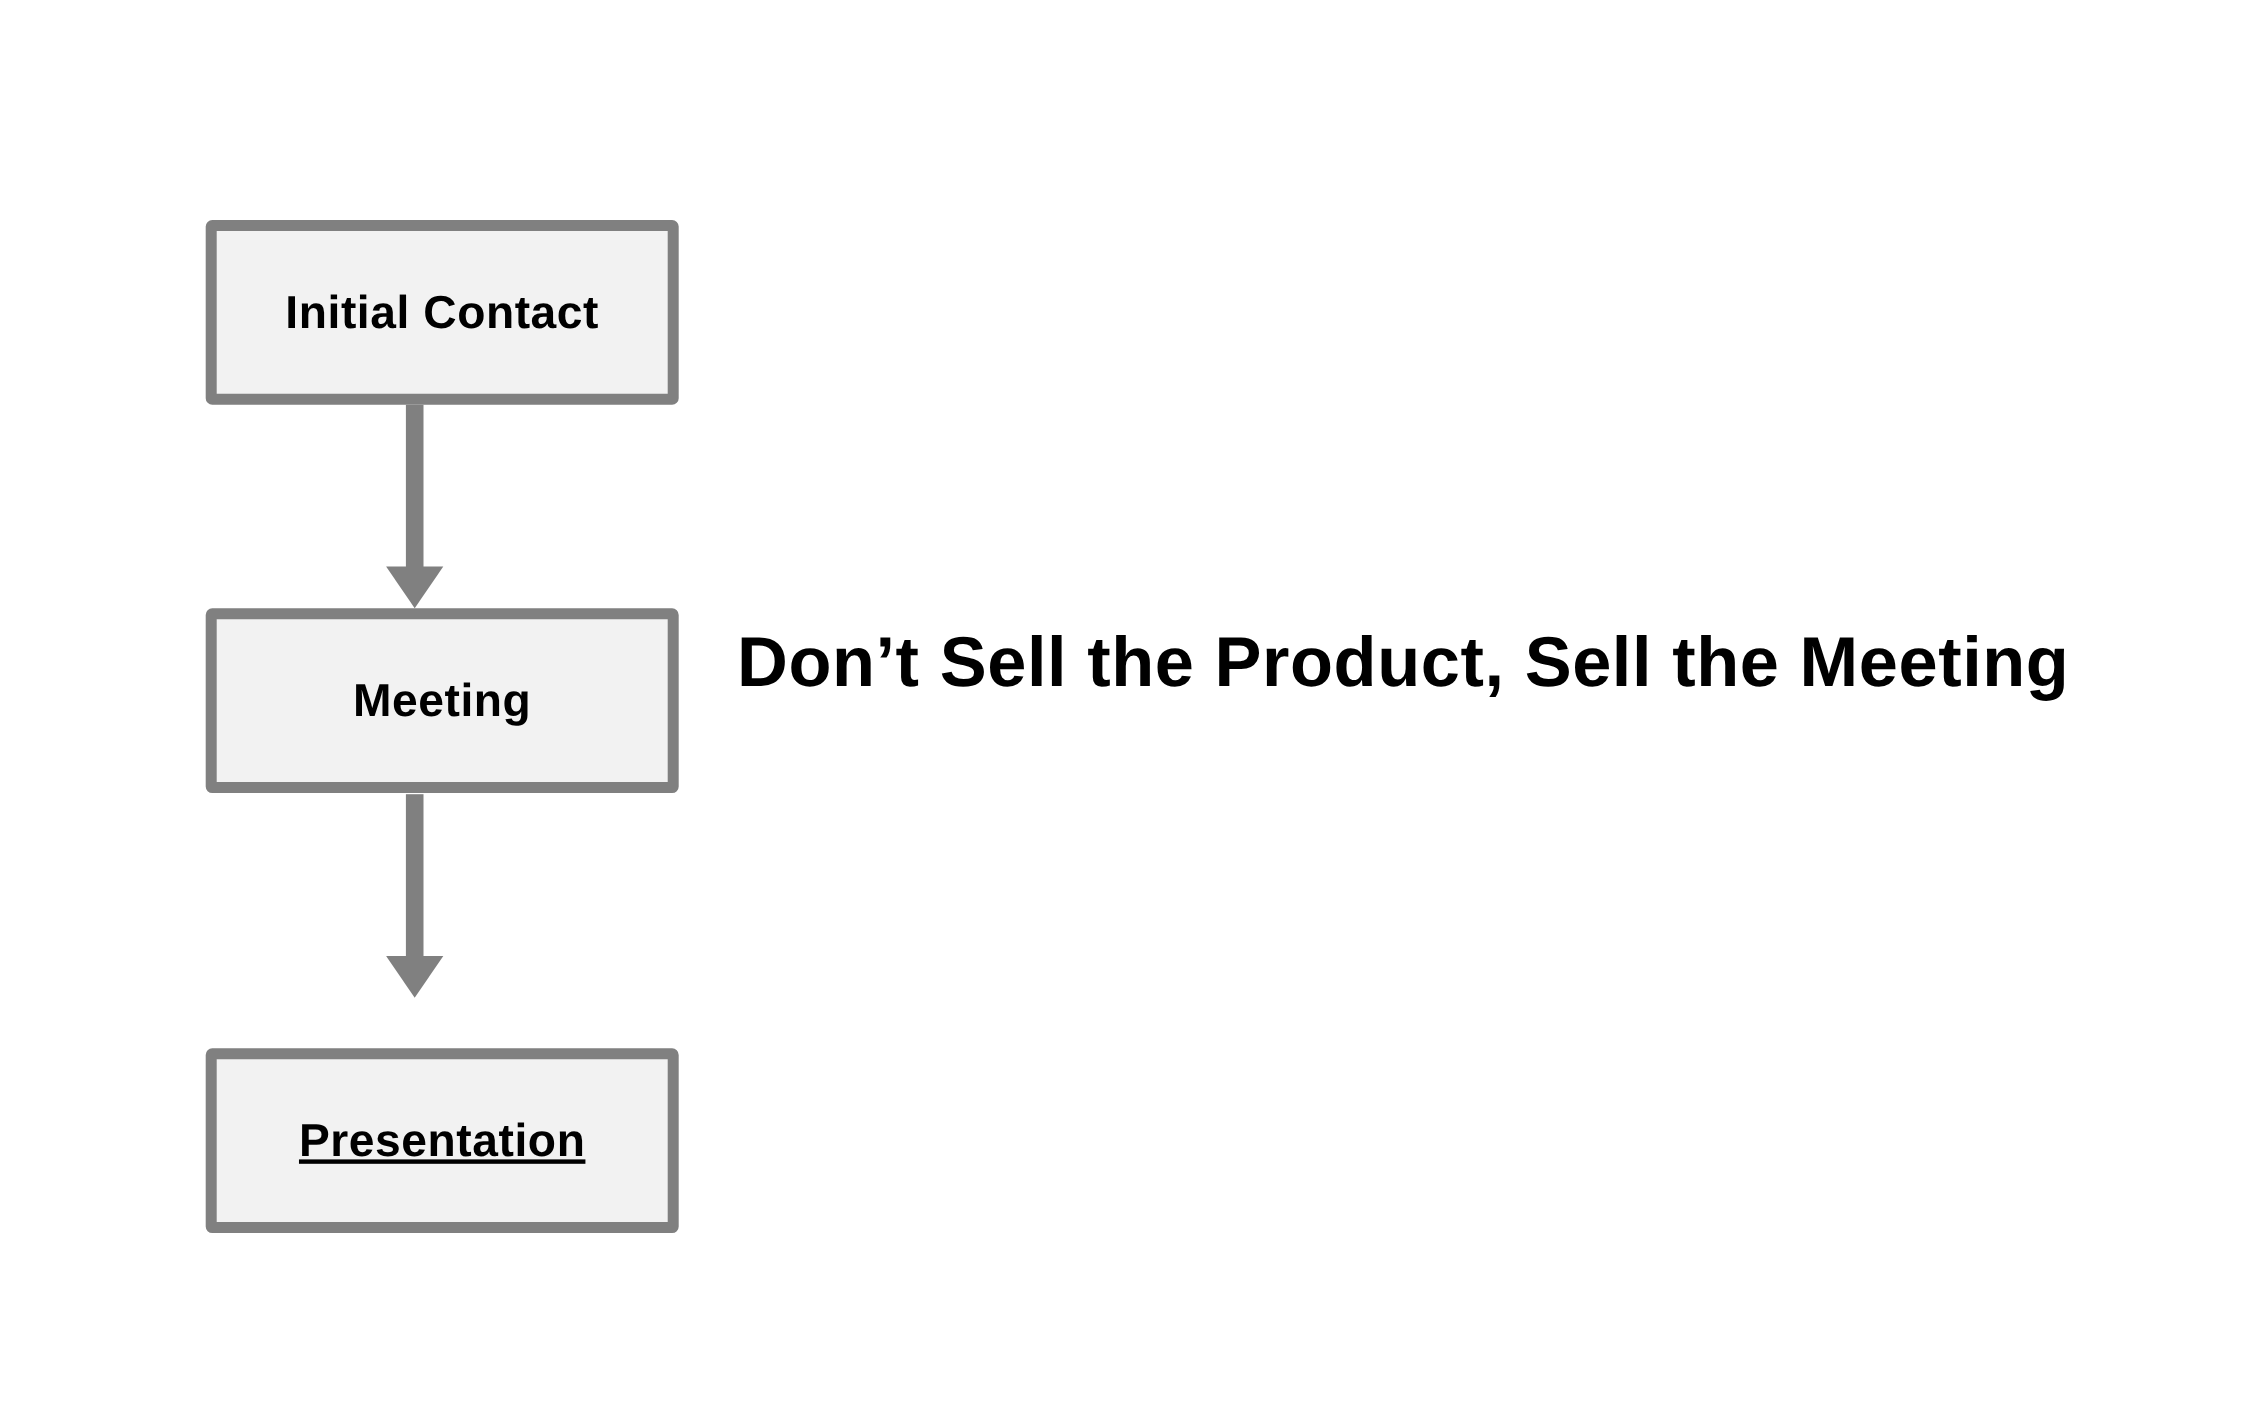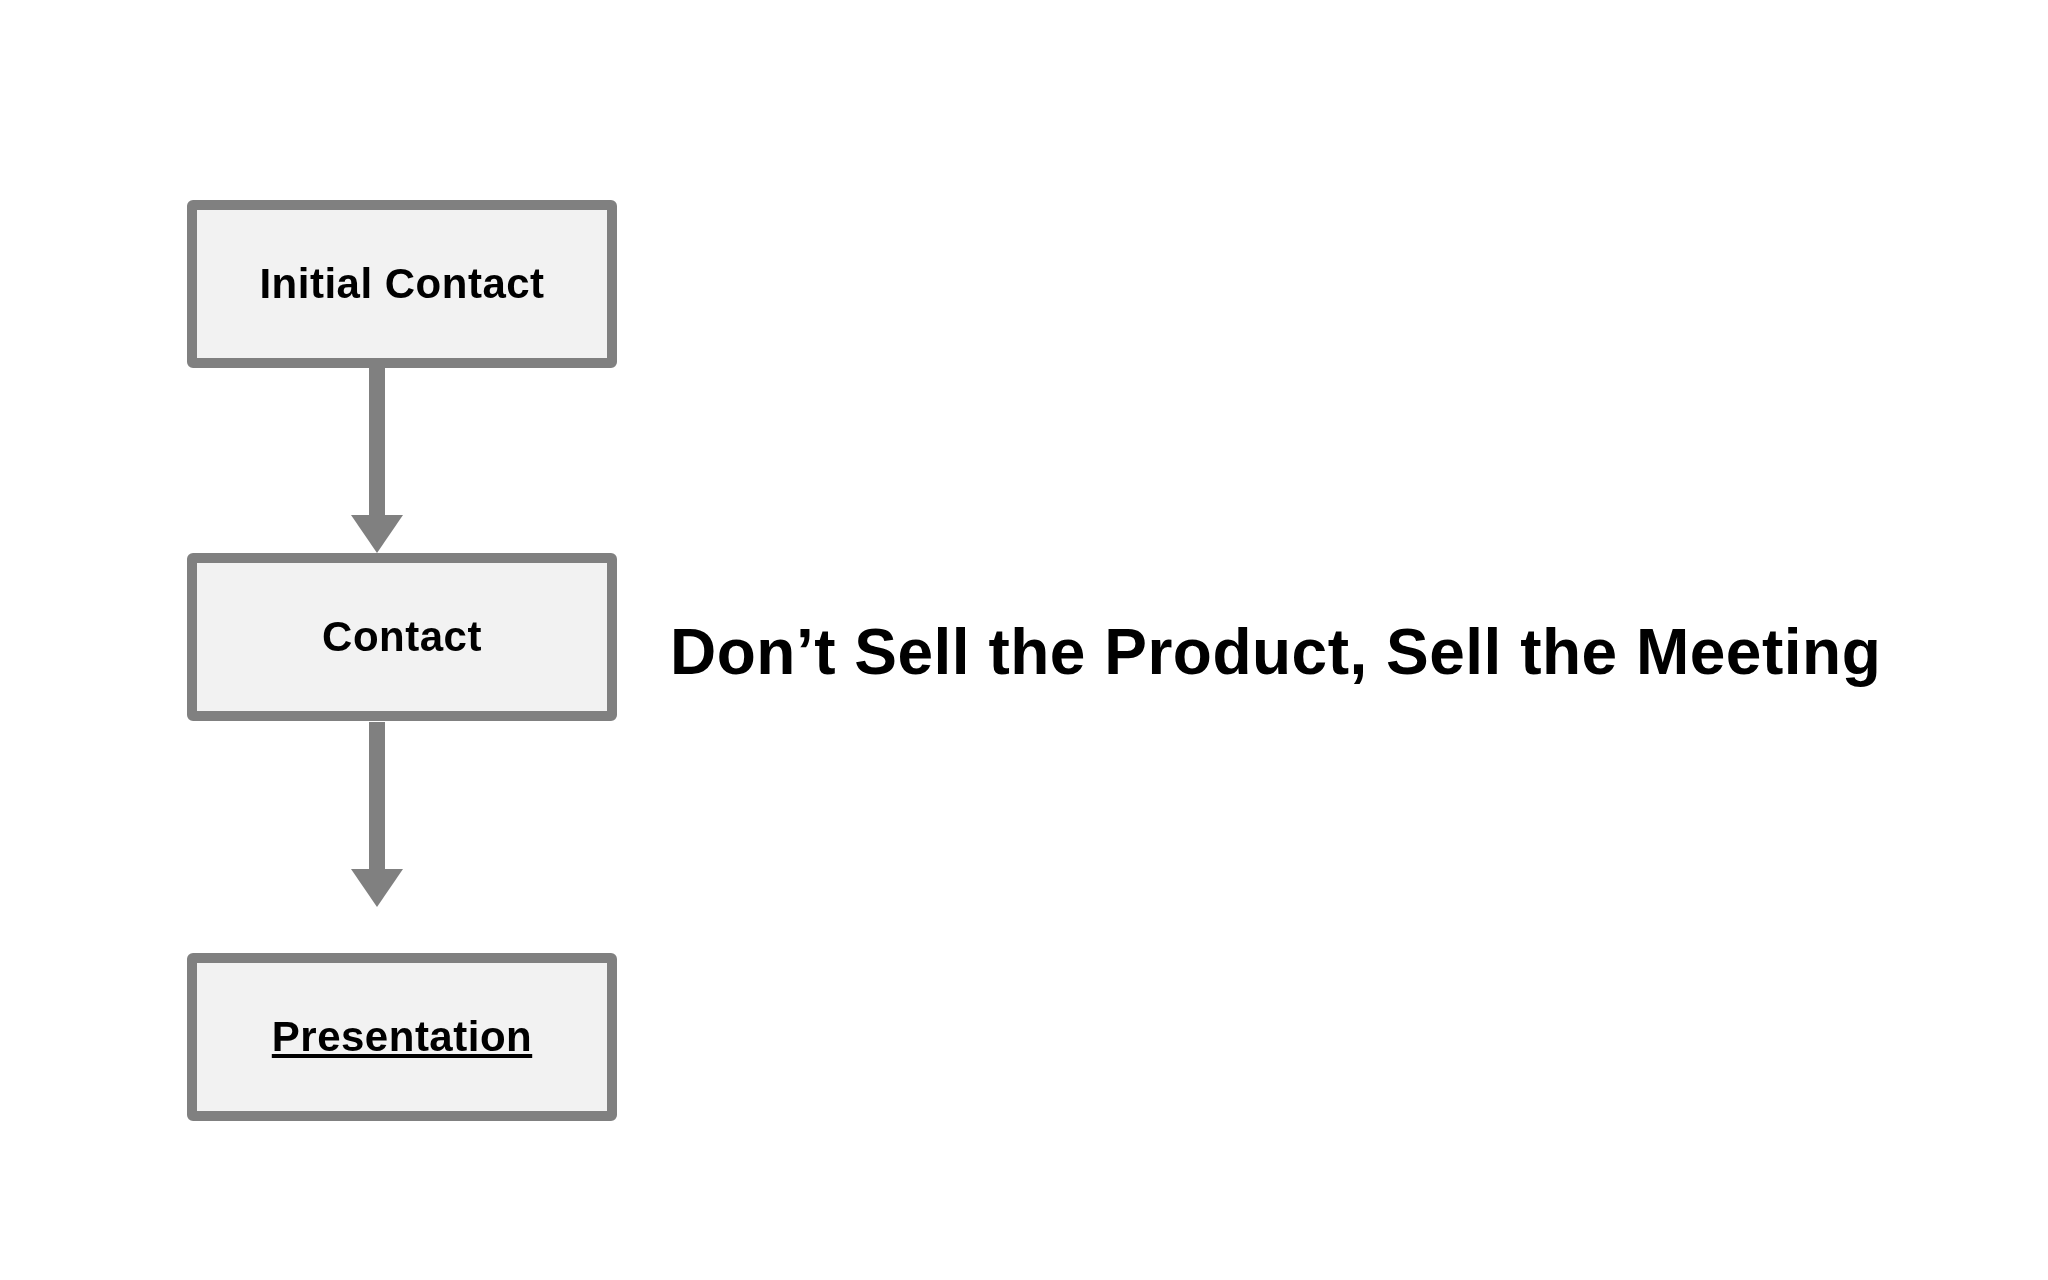--- a/index.html
+++ b/index.html
@@ -63,21 +63,21 @@
     width: 0;
     height: 0;
     border-left: 26px solid transparent;
     border-right: 26px solid transparent;
     border-top: 38px solid var(--arrow, #808080);
   }
 
   .diagram-title {
     position: absolute;
     left: 670px;
-    top: 652px;
+    top: 602px;
     transform: translateY(-50%);
     font-size: 64px;
     font-weight: bold;
     color: var(--title, #000000);
     white-space: nowrap;
     letter-spacing: 0.5px;
   }
 </style>
 </head>
 <body>
@@ -87,21 +87,21 @@
   <div class="flow-node" id="node-initial-contact">
     <span class="node-label">Initial Contact</span>
   </div>
 
   <div class="flow-arrow" id="arrow-1">
     <div class="shaft"></div>
     <div class="head"></div>
   </div>
 
   <div class="flow-node" id="node-meeting">
-    <span class="node-label">Contact</span>
+    <span class="node-label">Meeting</span>
   </div>
 
   <div class="flow-arrow" id="arrow-2">
     <div class="shaft"></div>
     <div class="head"></div>
   </div>
 
   <div class="flow-node" id="node-presentation">
     <span class="node-label">Presentation</span>
   </div>

